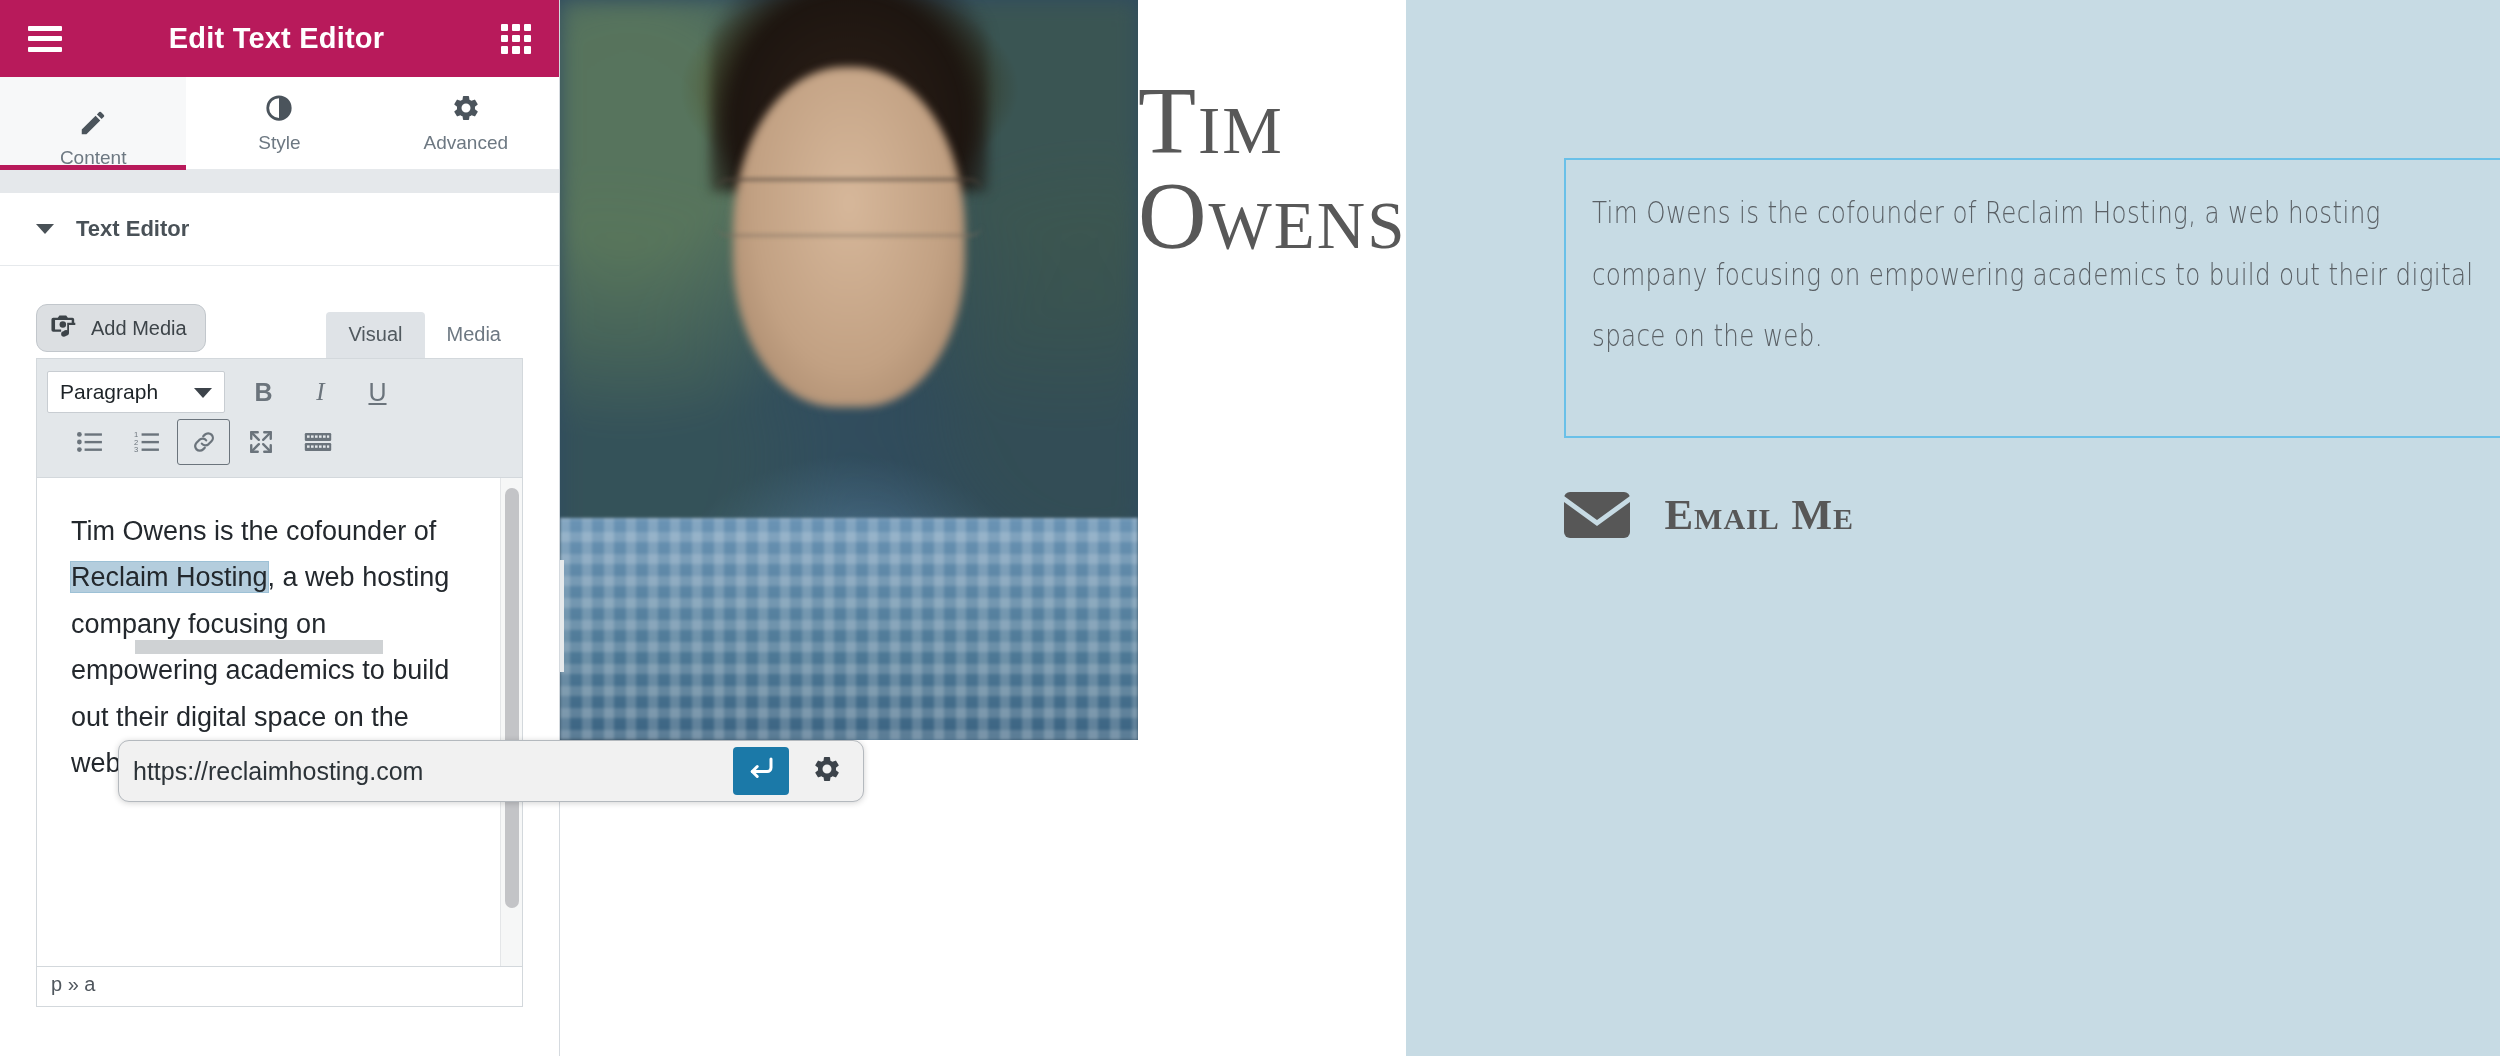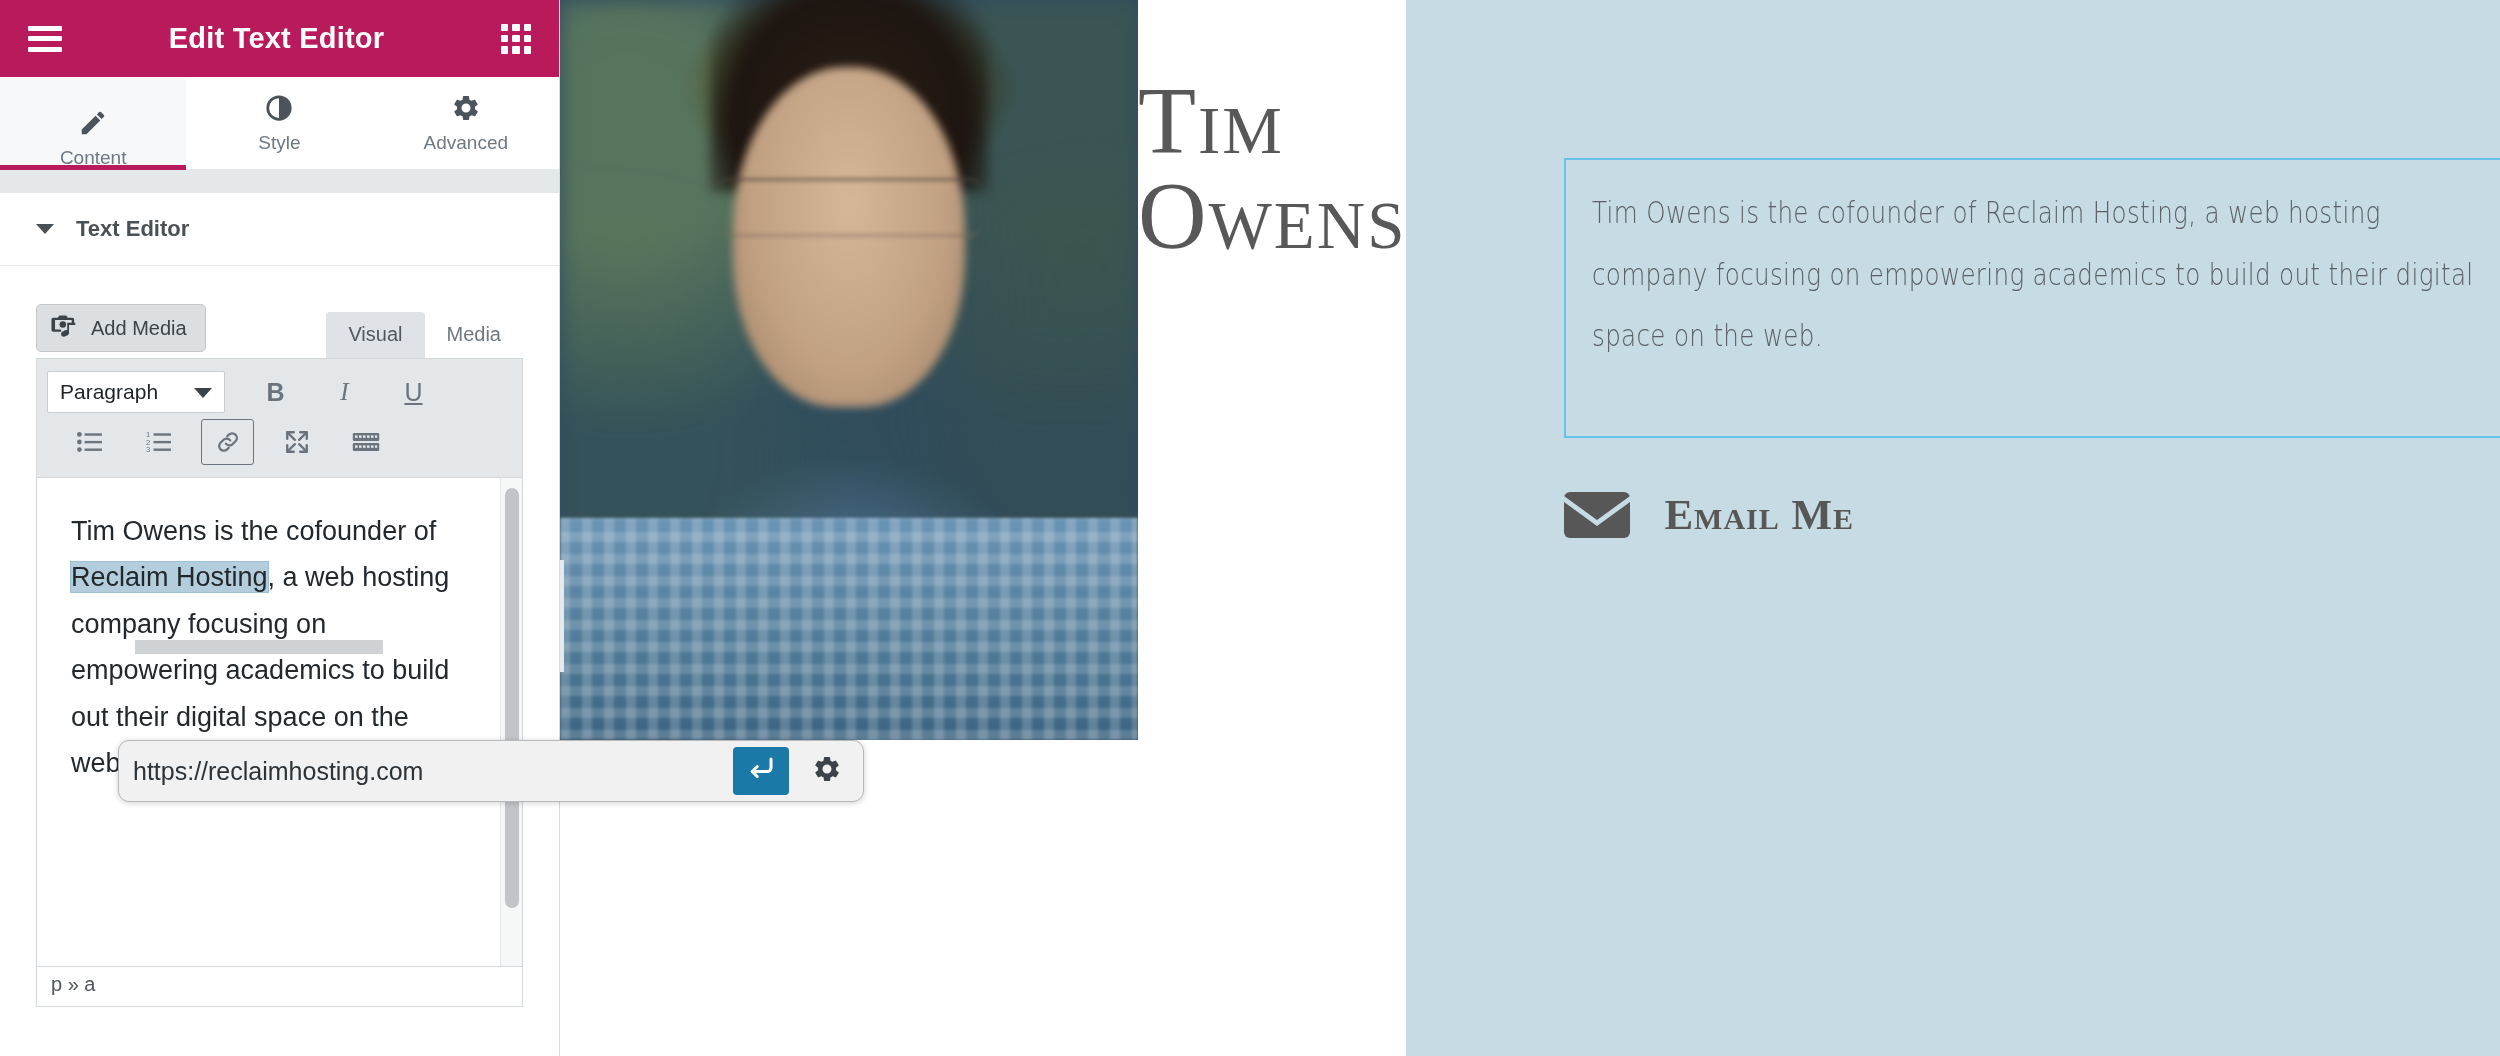--- a/index.html
+++ b/index.html
@@ -125,21 +125,21 @@
     justify-content: space-between;
     position: relative;
     z-index: 3;
   }
   .add-media {
     display: inline-flex;
     align-items: center;
     gap: 13px;
     background: #dcdfe2;
     border: 1px solid #c2c7cc;
-    border-radius: 5px;
+    border-radius: 11px;
     padding: 8px 18px 8px 14px;
     font-size: 20px;
     color: #3d4449;
     cursor: pointer;
     height: 48px;
     margin-bottom: 6px;
   }
   .editor-tabs { display: flex; align-items: flex-end; margin-bottom: 0; justify-content: space-between; }
   .ed-tab {
     padding: 11px 22px 12px 22px;
@@ -150,21 +150,21 @@
     background: transparent;
   }
   .ed-tab.active { background: #dfe3e7; color: #51595f; }
 
   .toolbar {
     background: #e3e7ea;
     border: 1px solid #d3d8dc;
     border-bottom: none;
     padding: 10px 10px 12px 10px;
   }
-  .tbrow { display: flex; align-items: center; gap: 16px; }
+  .tbrow { display: flex; align-items: center; gap: 4px; }
   .tbrow + .tbrow { margin-top: 4px; }
   .select-wrap {
     position: relative;
     width: 178px; height: 42px;
     background: #ffffff;
     border: 1px solid #c8cdd2;
     border-radius: 2px;
     display: flex; align-items: center;
     padding: 0 12px;
     font-size: 21px;

